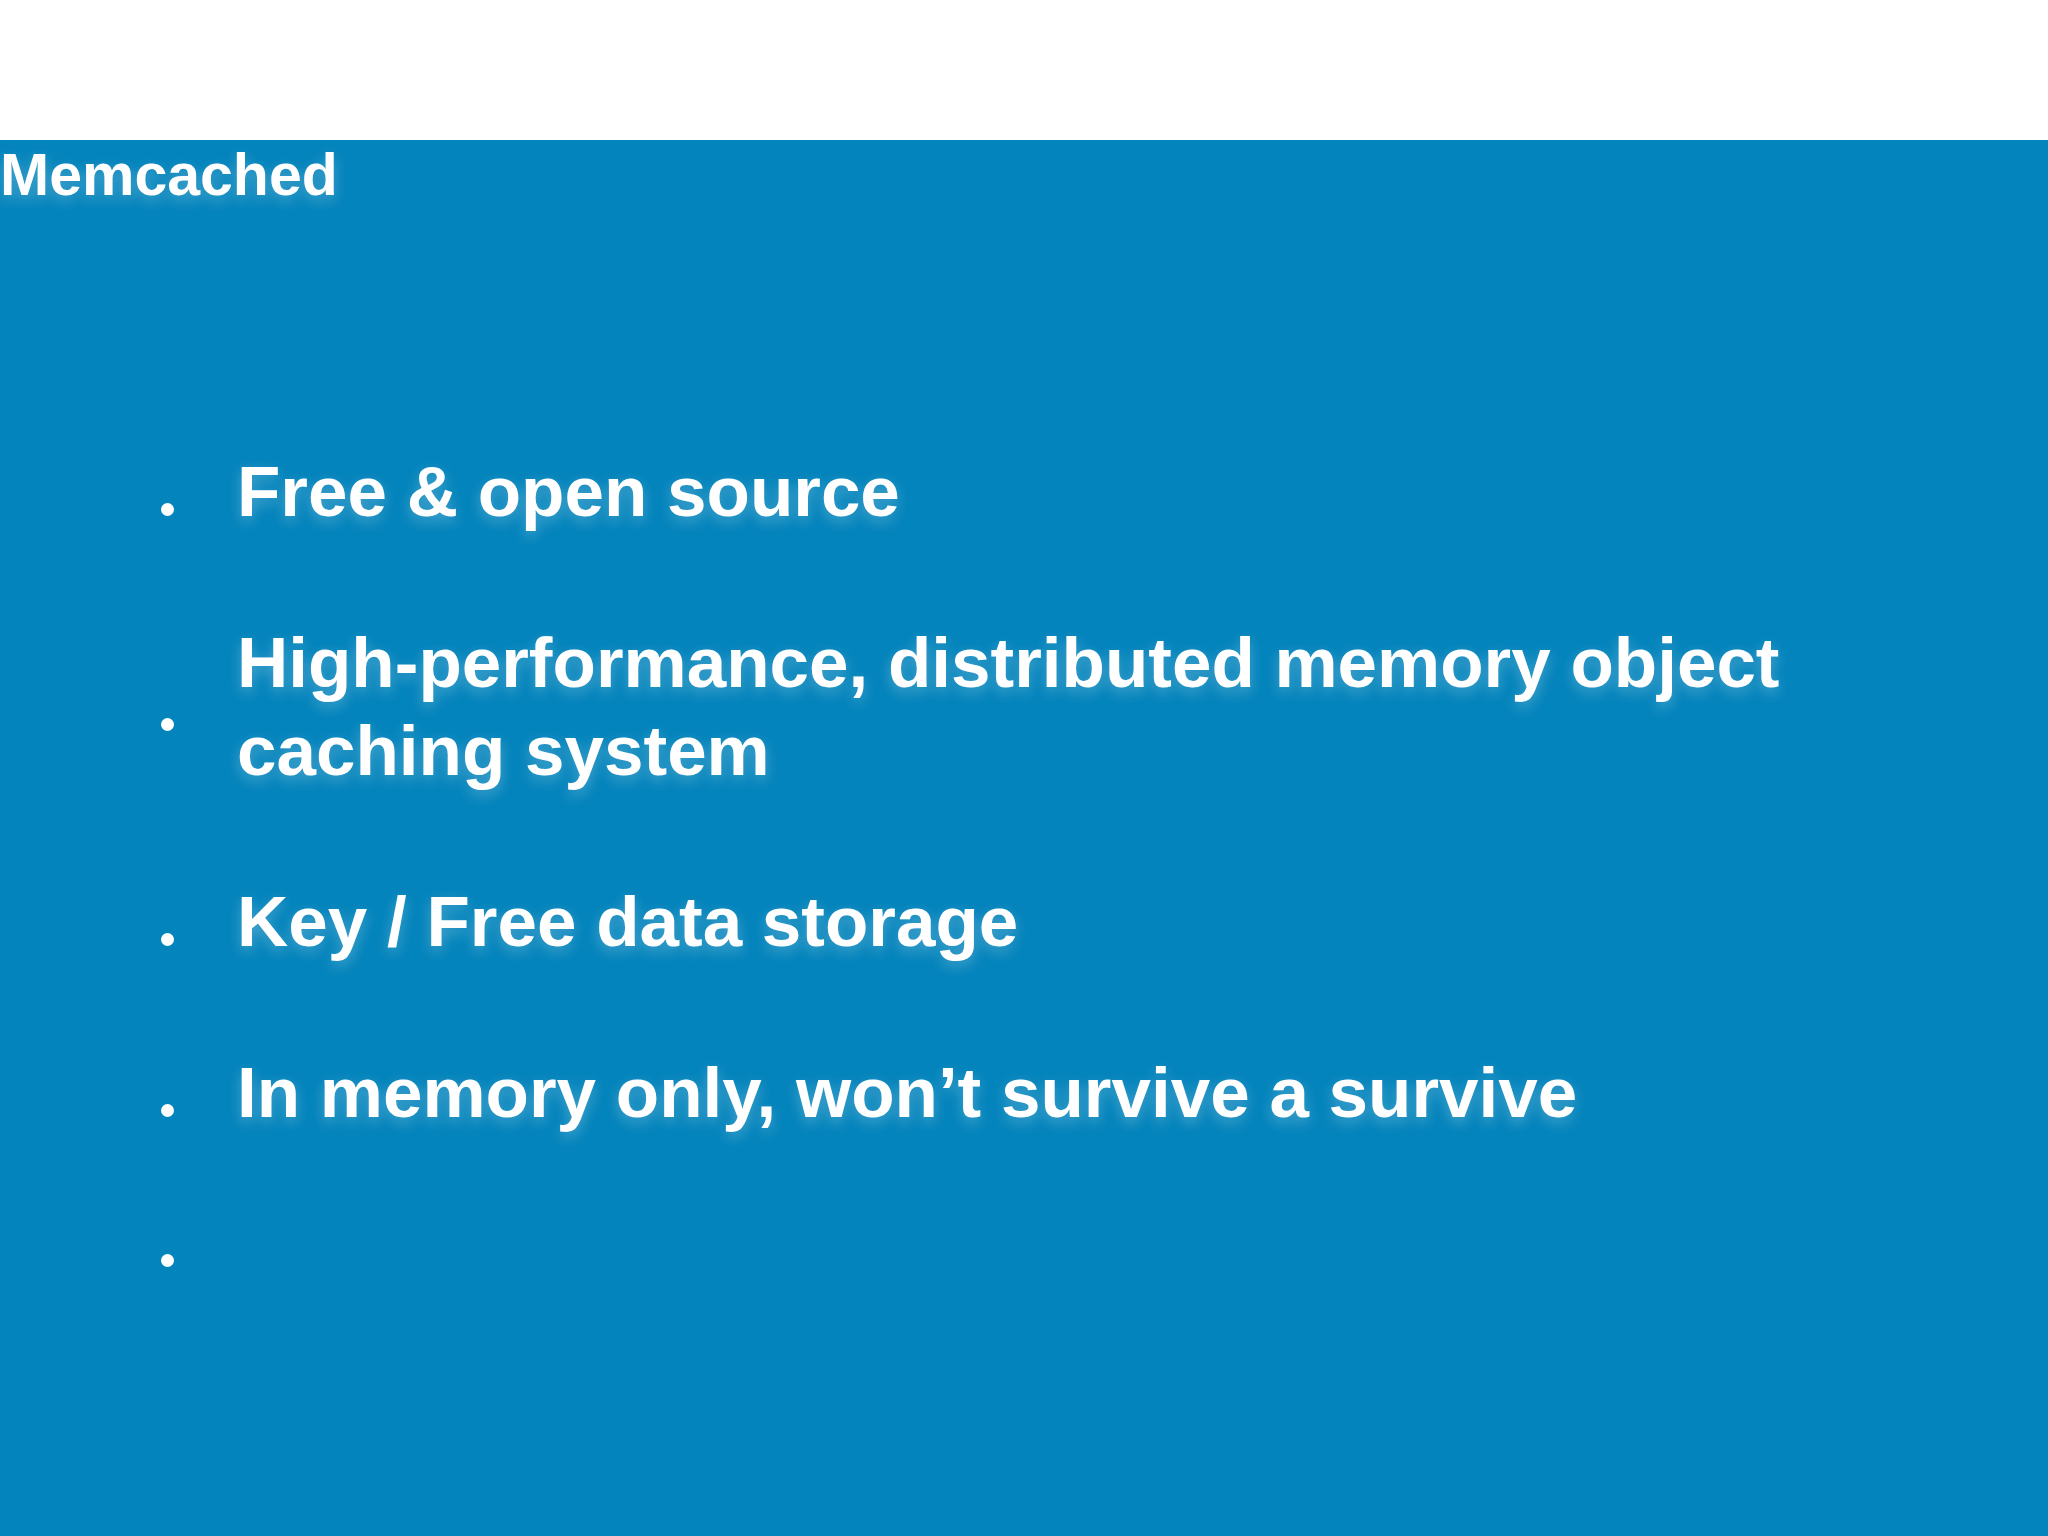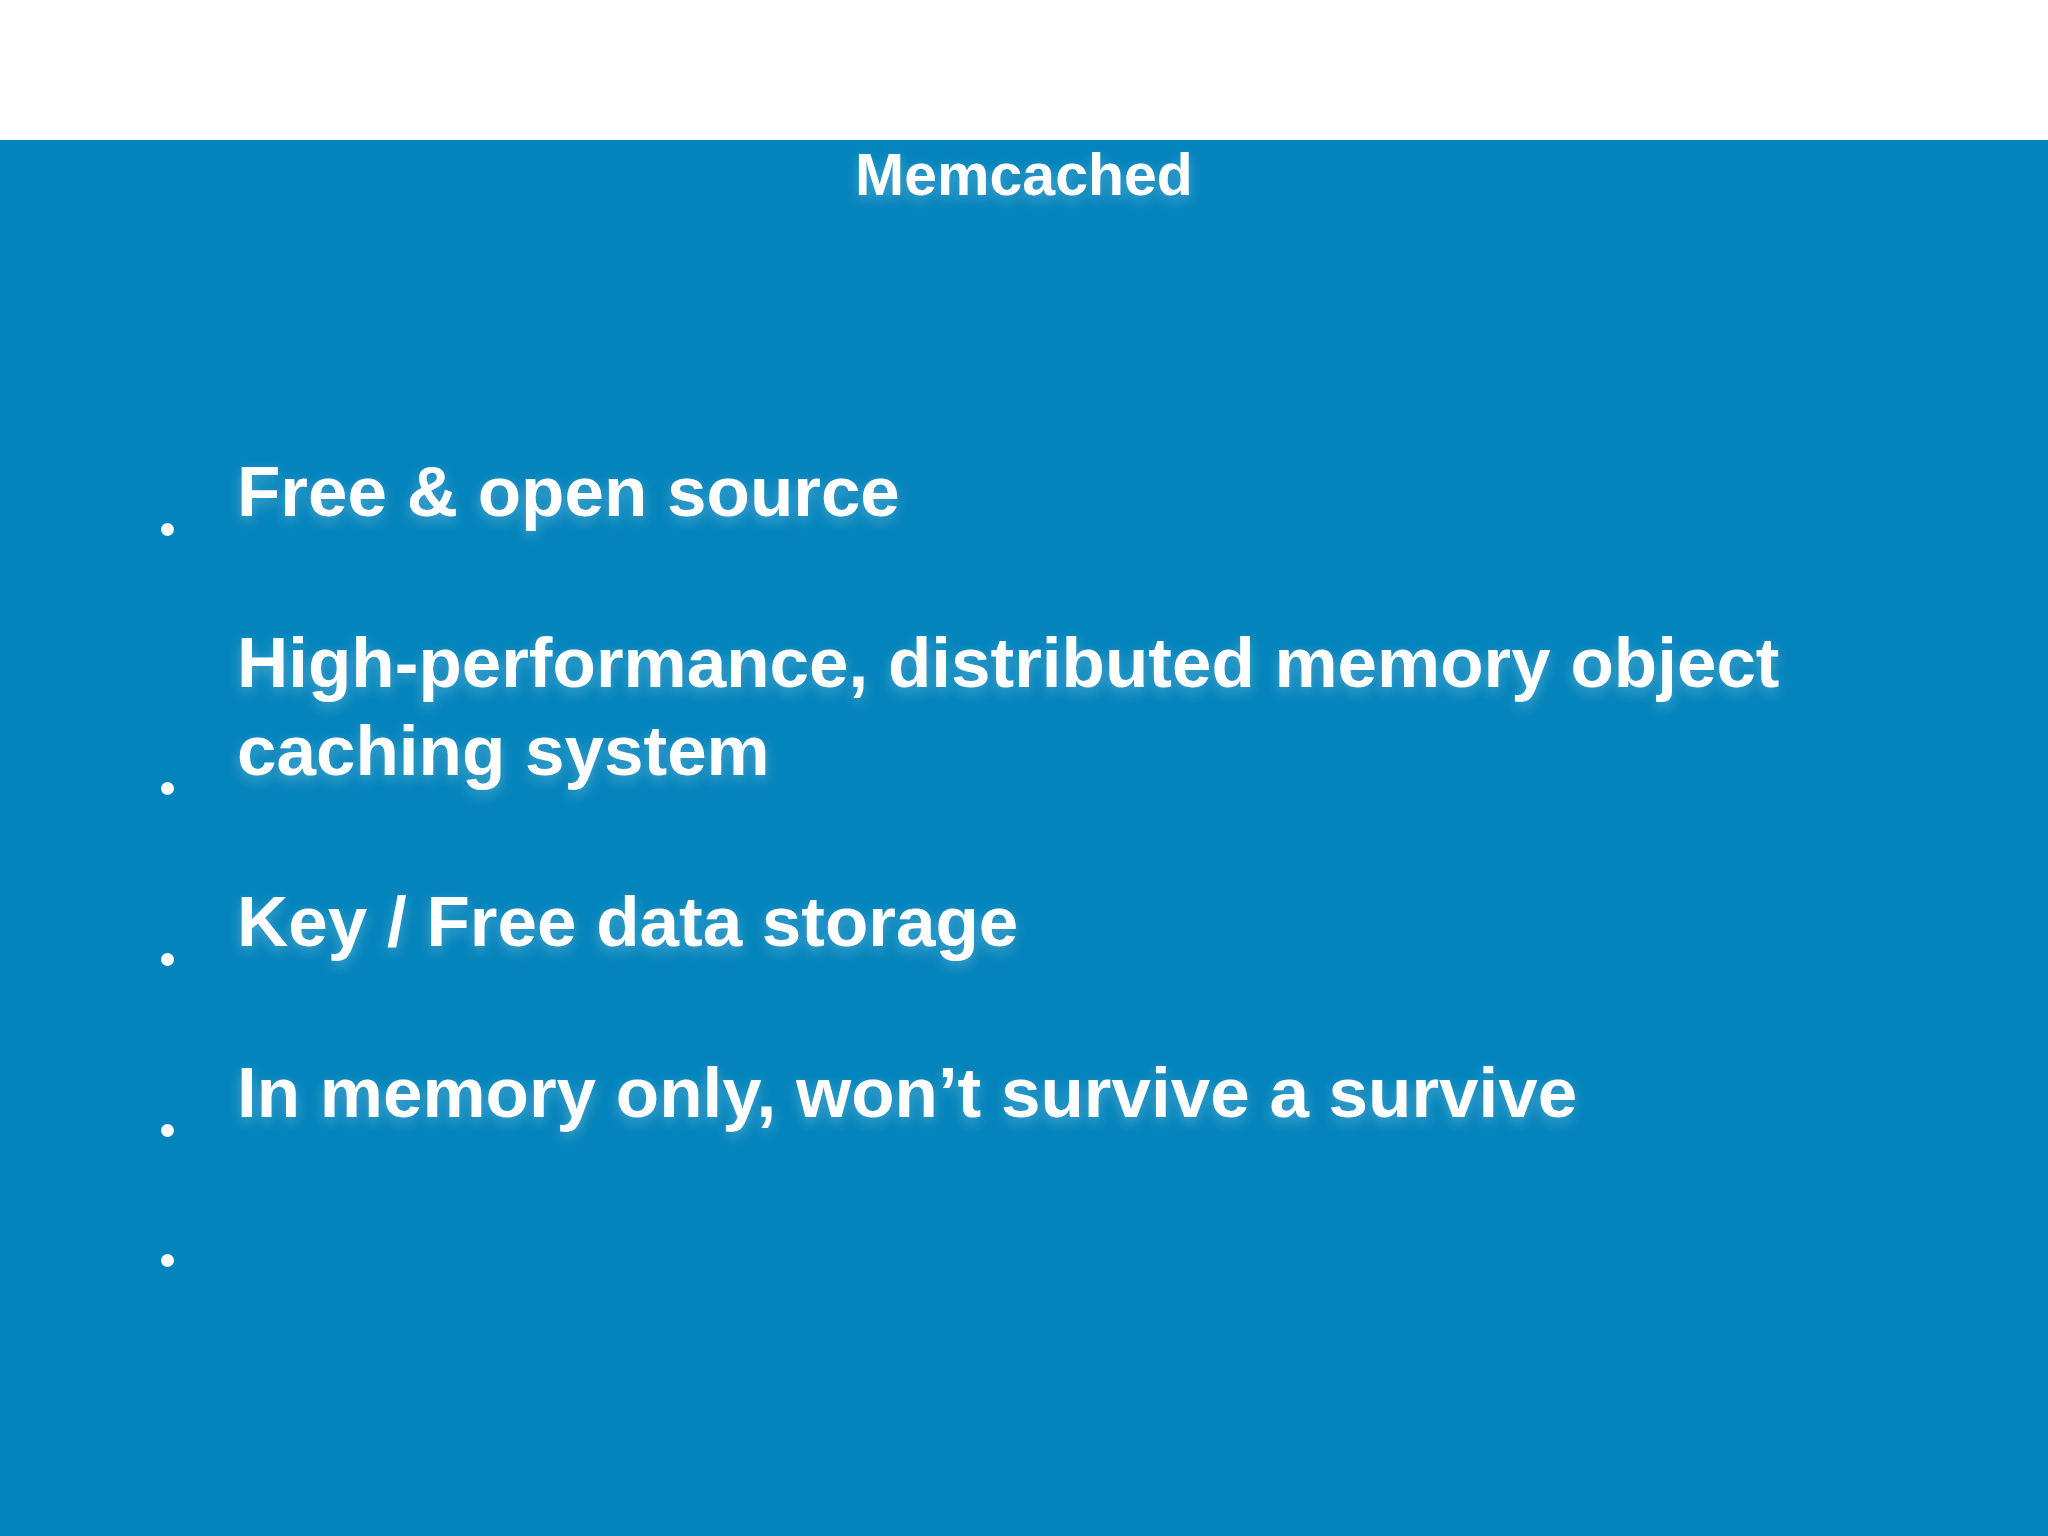--- a/index.html
+++ b/index.html
@@ -13,35 +13,34 @@
     font-family: "Liberation Sans", "DejaVu Sans", sans-serif;
   }
   .slide {
     position: relative;
     width: 2048px;
     height: 1536px;
     box-sizing: border-box;
   }
   .slide-title {
     margin-top: 140px;
-    text-align: center;
     font-size: 59px;
     line-height: 70px;
     font-weight: bold;
     letter-spacing: 0;
     text-shadow: 0 5px 14px rgba(255, 255, 255, 0.28);
   }
   .bullet-list {
     margin-top: 238px;
     padding-left: 161px;
     padding-right: 40px;
   }
   .bullet-item {
     display: flex;
-    align-items: flex-end;
+    align-items: center;
     margin-bottom: 83px;
   }
   .bullet-dot {
     flex: 0 0 auto;
     width: 13px;
     height: 13px;
     border-radius: 50%;
     margin-top: 34px;
     margin-right: 63px;
   }

